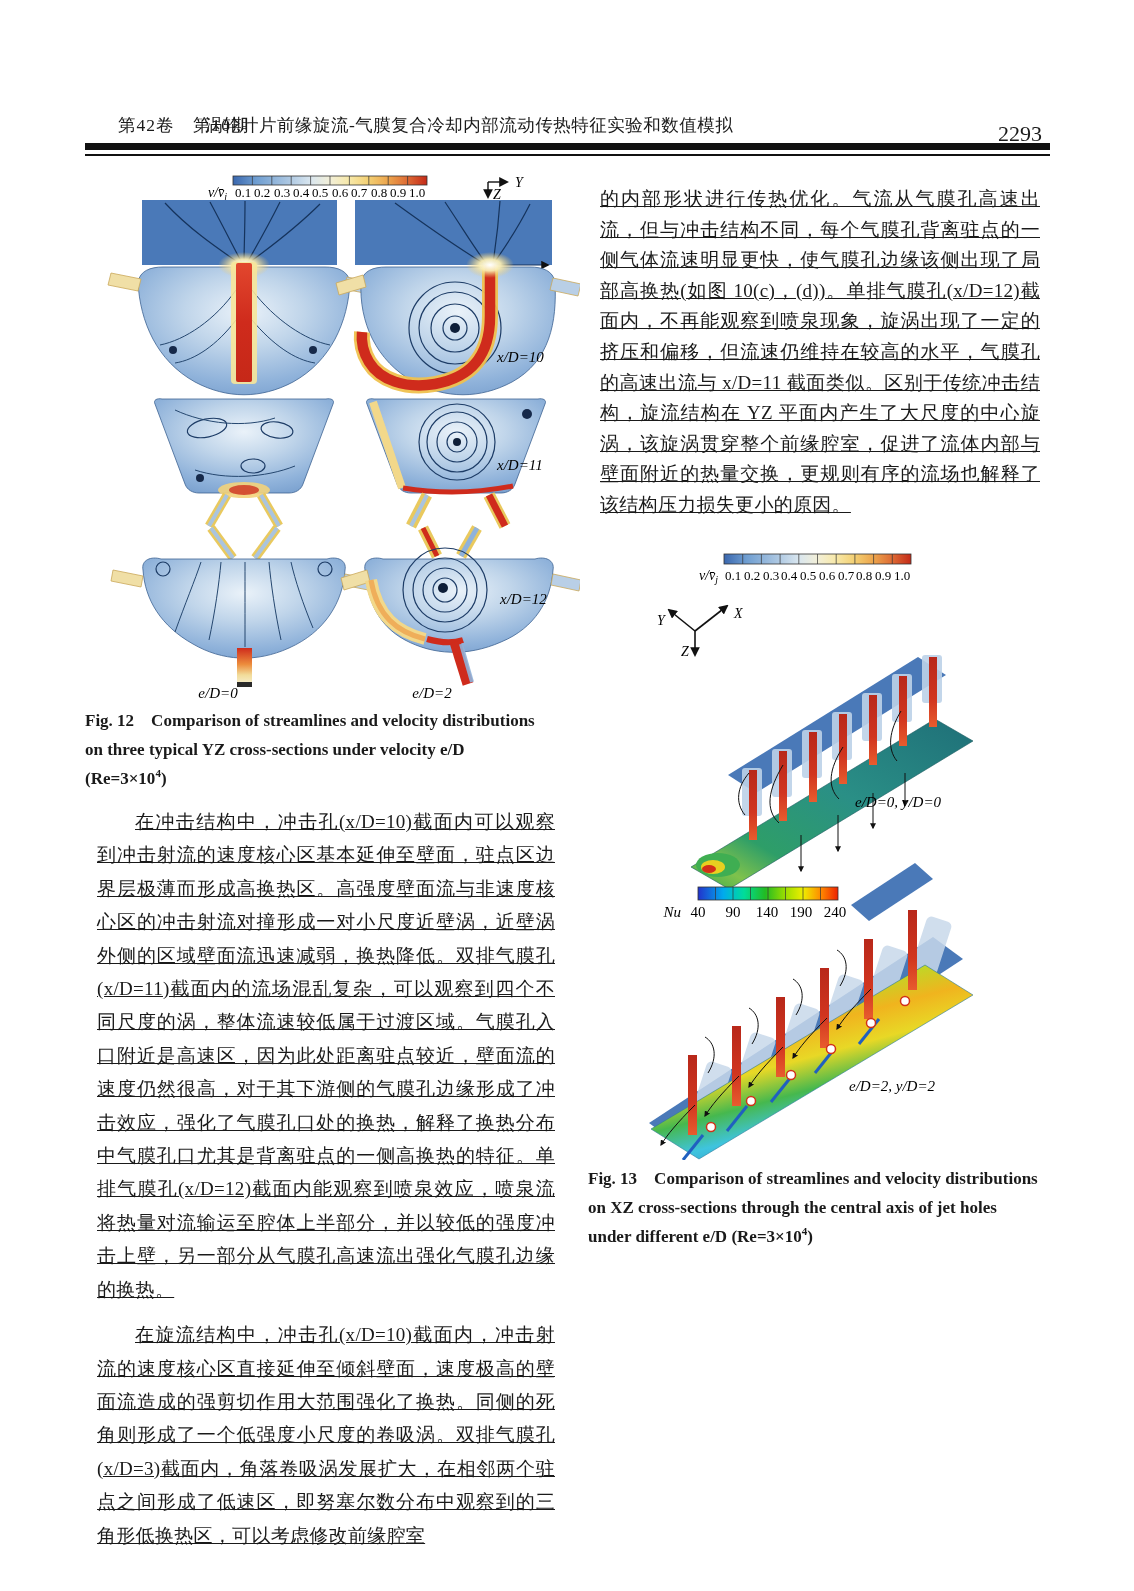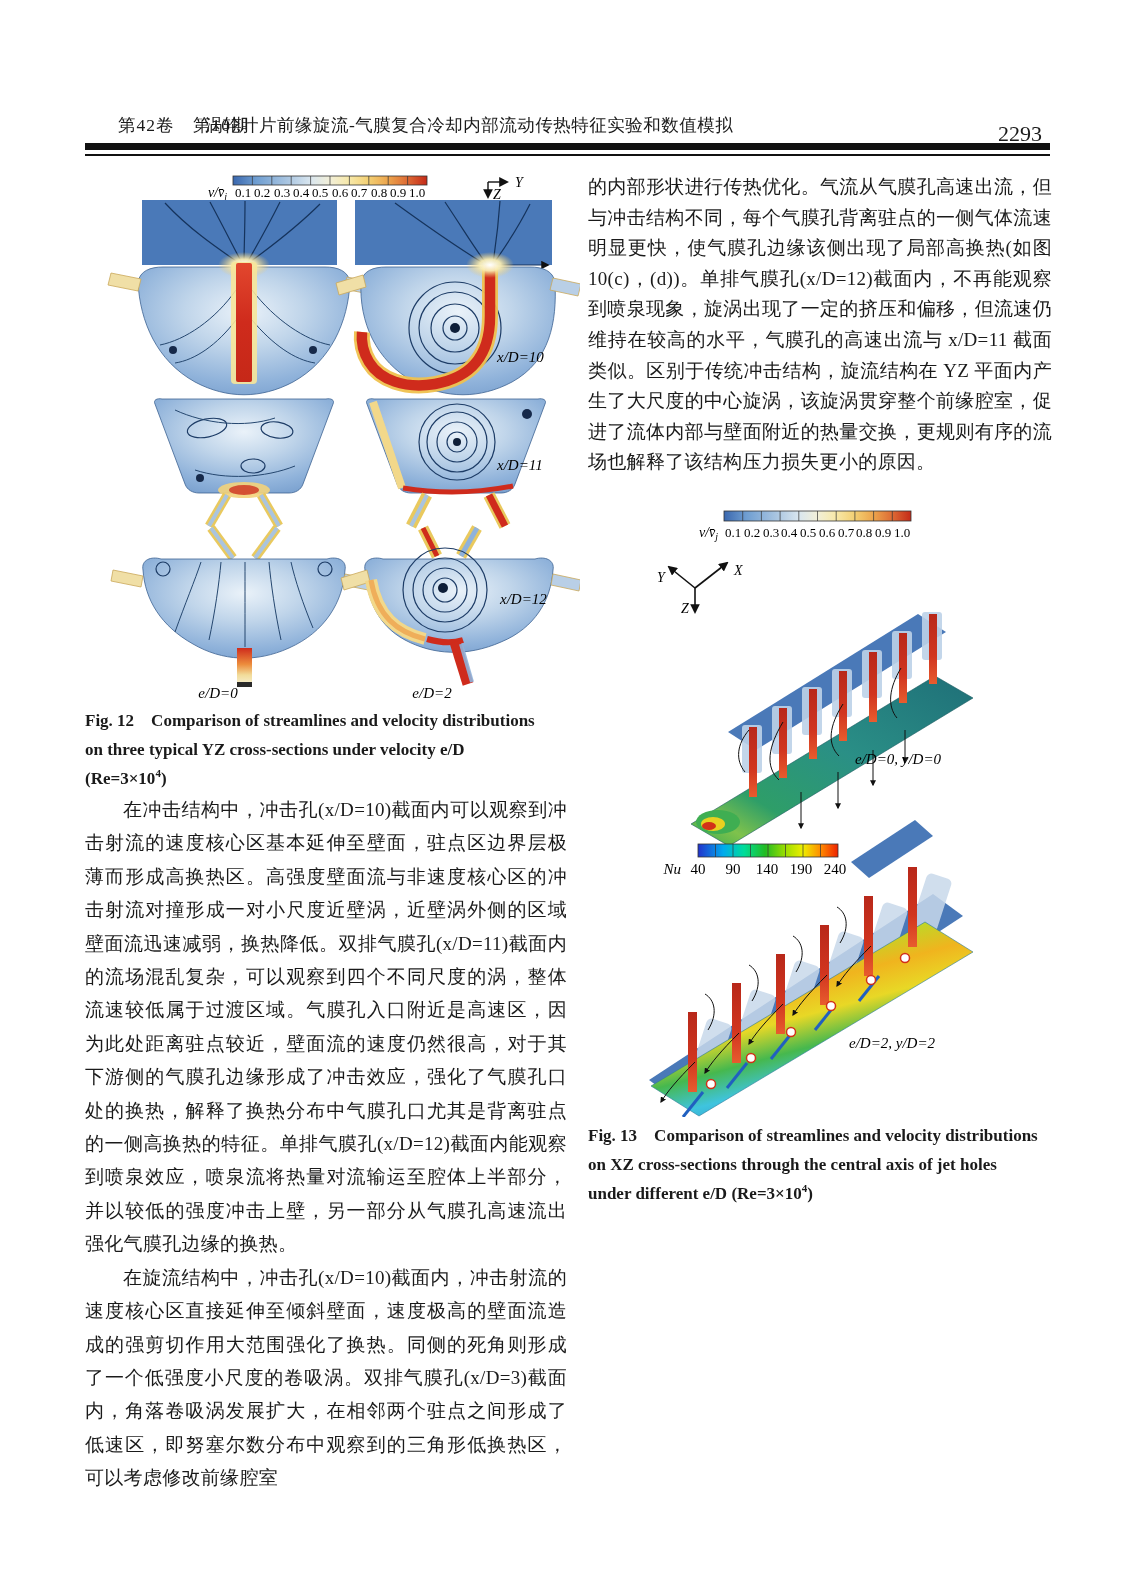--- a/index.html
+++ b/index.html
@@ -6,21 +6,21 @@
   .page{position:relative;width:1134px;height:1591px;background:#ffffff;margin:0 auto;
         font-family:"Liberation Serif","DejaVu Serif",serif;color:#1a1a1a;overflow:hidden;}
   .hdr{position:absolute;top:113px;left:85px;right:85px;height:26px;font-size:17.5px;}
   .hdr .vol{position:absolute;left:33px;top:0;letter-spacing:1px;}
   .hdr .ttl{position:absolute;left:120px;right:120px;top:0;text-align:left;letter-spacing:.5px;}
   .hdr .pg{position:absolute;right:7px;top:-1px;font-size:22px;margin-top:9px;}
   .rule1{position:absolute;top:143px;left:85px;right:84px;height:7px;background:#111;}
   .rule2{position:absolute;top:154px;left:85px;right:84px;height:2px;background:#111;}
   .col-left{position:absolute;left:85px;top:170px;width:482px;}
   .col-right{position:absolute;left:588px;top:172px;width:464px;}
-  p.body{font-size:19px;line-height:33.4px;text-align:justify;margin:0;letter-spacing:.3px;}
+  p.body{font-size:19px;line-height:33.4px;text-align:justify;margin:12px;letter-spacing:.3px;text-decoration:underline;}
   .col-right p.body{line-height:30.6px;}
   .indent{text-indent:2em;}
   .cap{font-weight:bold;font-size:17px;line-height:29px;text-align:left;margin:4px 0 0 0;}
   .cap .it{}
   .cap .sup{font-size:11px;vertical-align:super;line-height:0;}
   .figwrap12{width:475px;margin-left:20px;}
   .figwrap13{width:430px;margin-left:45px;margin-top:14px;}
   svg{display:block;}
   .sln{stroke:#15335c;stroke-width:1.2;fill:none;}
   .sln2{stroke:#25476f;stroke-width:1;fill:none;}

